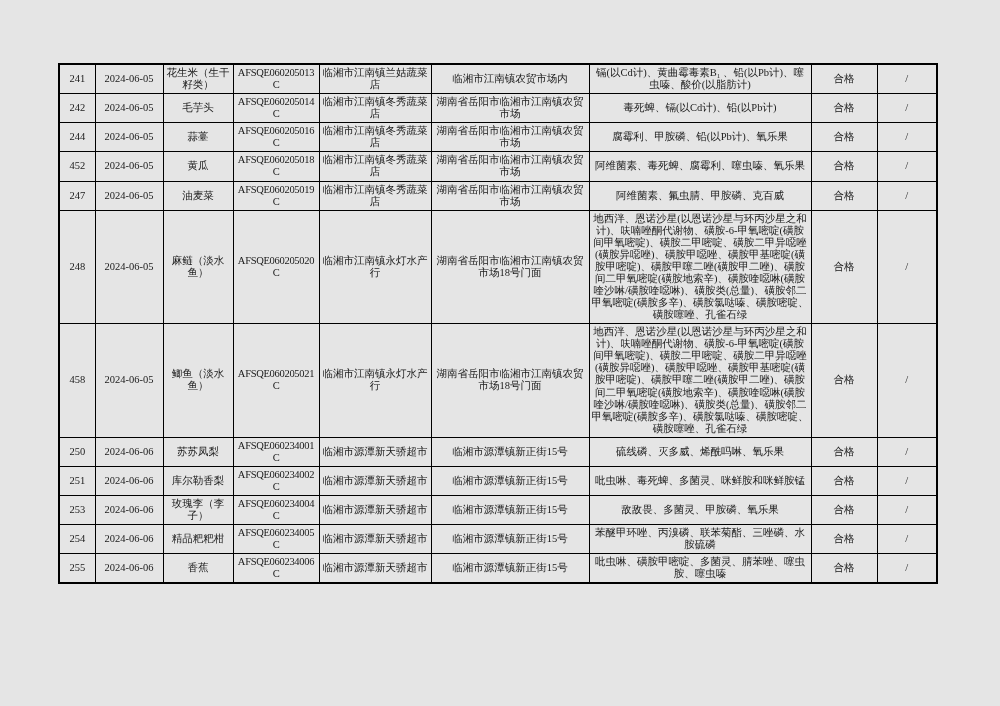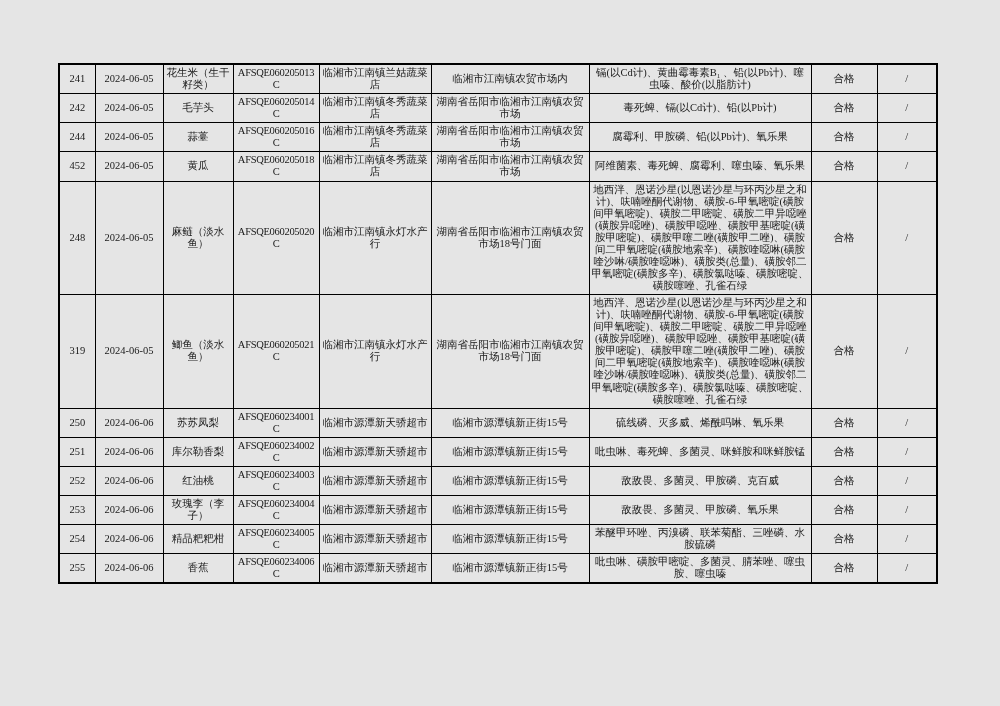--- a/index.html
+++ b/index.html
@@ -104,35 +104,46 @@
     <td class="c-date">2024-06-05</td>
     <td class="c-item">黄瓜</td>
     <td class="c-code">AFSQE060205018C</td>
     <td class="c-store">临湘市江南镇冬秀蔬菜店</td>
     <td class="c-market">湖南省岳阳市临湘市江南镇农贸市场</td>
     <td class="c-tests">阿维菌素、毒死蜱、腐霉利、噻虫嗪、氧乐果</td>
     <td class="c-result">合格</td>
     <td class="c-remark">/</td>
   </tr>
 
+  <tr>
+    <td class="c-no">247</td>
+    <td class="c-date">2024-06-05</td>
+    <td class="c-item">油麦菜</td>
+    <td class="c-code">AFSQE060205019C</td>
+    <td class="c-store">临湘市江南镇冬秀蔬菜店</td>
+    <td class="c-market">湖南省岳阳市临湘市江南镇农贸市场</td>
+    <td class="c-tests">阿维菌素、氟虫腈、甲胺磷、克百威</td>
+    <td class="c-result">合格</td>
+    <td class="c-remark">/</td>
+  </tr>
 
   <tr>
     <td class="c-no">248</td>
     <td class="c-date">2024-06-05</td>
     <td class="c-item">麻鲢（淡水鱼）</td>
     <td class="c-code">AFSQE060205020C</td>
     <td class="c-store">临湘市江南镇永灯水产行</td>
     <td class="c-market">湖南省岳阳市临湘市江南镇农贸市场18号门面</td>
     <td class="c-tests">地西泮、恩诺沙星(以恩诺沙星与环丙沙星之和计)、呋喃唑酮代谢物、磺胺-6-甲氧嘧啶(磺胺间甲氧嘧啶)、磺胺二甲嘧啶、磺胺二甲异噁唑(磺胺异噁唑)、磺胺甲噁唑、磺胺甲基嘧啶(磺胺甲嘧啶)、磺胺甲噻二唑(磺胺甲二唑)、磺胺间二甲氧嘧啶(磺胺地索辛)、磺胺喹噁啉(磺胺喹沙啉/磺胺喹噁啉)、磺胺类(总量)、磺胺邻二甲氧嘧啶(磺胺多辛)、磺胺氯哒嗪、磺胺嘧啶、磺胺噻唑、孔雀石绿</td>
     <td class="c-result">合格</td>
     <td class="c-remark">/</td>
   </tr>
 
   <tr>
-    <td class="c-no">319</td>
+    <td class="c-no">458</td>
     <td class="c-date">2024-06-05</td>
     <td class="c-item">鲫鱼（淡水鱼）</td>
     <td class="c-code">AFSQE060205021C</td>
     <td class="c-store">临湘市江南镇永灯水产行</td>
     <td class="c-market">湖南省岳阳市临湘市江南镇农贸市场18号门面</td>
     <td class="c-tests">地西泮、恩诺沙星(以恩诺沙星与环丙沙星之和计)、呋喃唑酮代谢物、磺胺-6-甲氧嘧啶(磺胺间甲氧嘧啶)、磺胺二甲嘧啶、磺胺二甲异噁唑(磺胺异噁唑)、磺胺甲噁唑、磺胺甲基嘧啶(磺胺甲嘧啶)、磺胺甲噻二唑(磺胺甲二唑)、磺胺间二甲氧嘧啶(磺胺地索辛)、磺胺喹噁啉(磺胺喹沙啉/磺胺喹噁啉)、磺胺类(总量)、磺胺邻二甲氧嘧啶(磺胺多辛)、磺胺氯哒嗪、磺胺嘧啶、磺胺噻唑、孔雀石绿</td>
     <td class="c-result">合格</td>
     <td class="c-remark">/</td>
   </tr>
 
@@ -153,31 +164,20 @@
     <td class="c-date">2024-06-06</td>
     <td class="c-item">库尔勒香梨</td>
     <td class="c-code">AFSQE060234002C</td>
     <td class="c-store">临湘市源潭新天骄超市</td>
     <td class="c-market">临湘市源潭镇新正街15号</td>
     <td class="c-tests">吡虫啉、毒死蜱、多菌灵、咪鲜胺和咪鲜胺锰</td>
     <td class="c-result">合格</td>
     <td class="c-remark">/</td>
   </tr>
 
-  <tr>
-    <td class="c-no">252</td>
-    <td class="c-date">2024-06-06</td>
-    <td class="c-item">红油桃</td>
-    <td class="c-code">AFSQE060234003C</td>
-    <td class="c-store">临湘市源潭新天骄超市</td>
-    <td class="c-market">临湘市源潭镇新正街15号</td>
-    <td class="c-tests">敌敌畏、多菌灵、甲胺磷、克百威</td>
-    <td class="c-result">合格</td>
-    <td class="c-remark">/</td>
-  </tr>
 
   <tr>
     <td class="c-no">253</td>
     <td class="c-date">2024-06-06</td>
     <td class="c-item">玫瑰李（李子）</td>
     <td class="c-code">AFSQE060234004C</td>
     <td class="c-store">临湘市源潭新天骄超市</td>
     <td class="c-market">临湘市源潭镇新正街15号</td>
     <td class="c-tests">敌敌畏、多菌灵、甲胺磷、氧乐果</td>
     <td class="c-result">合格</td>

